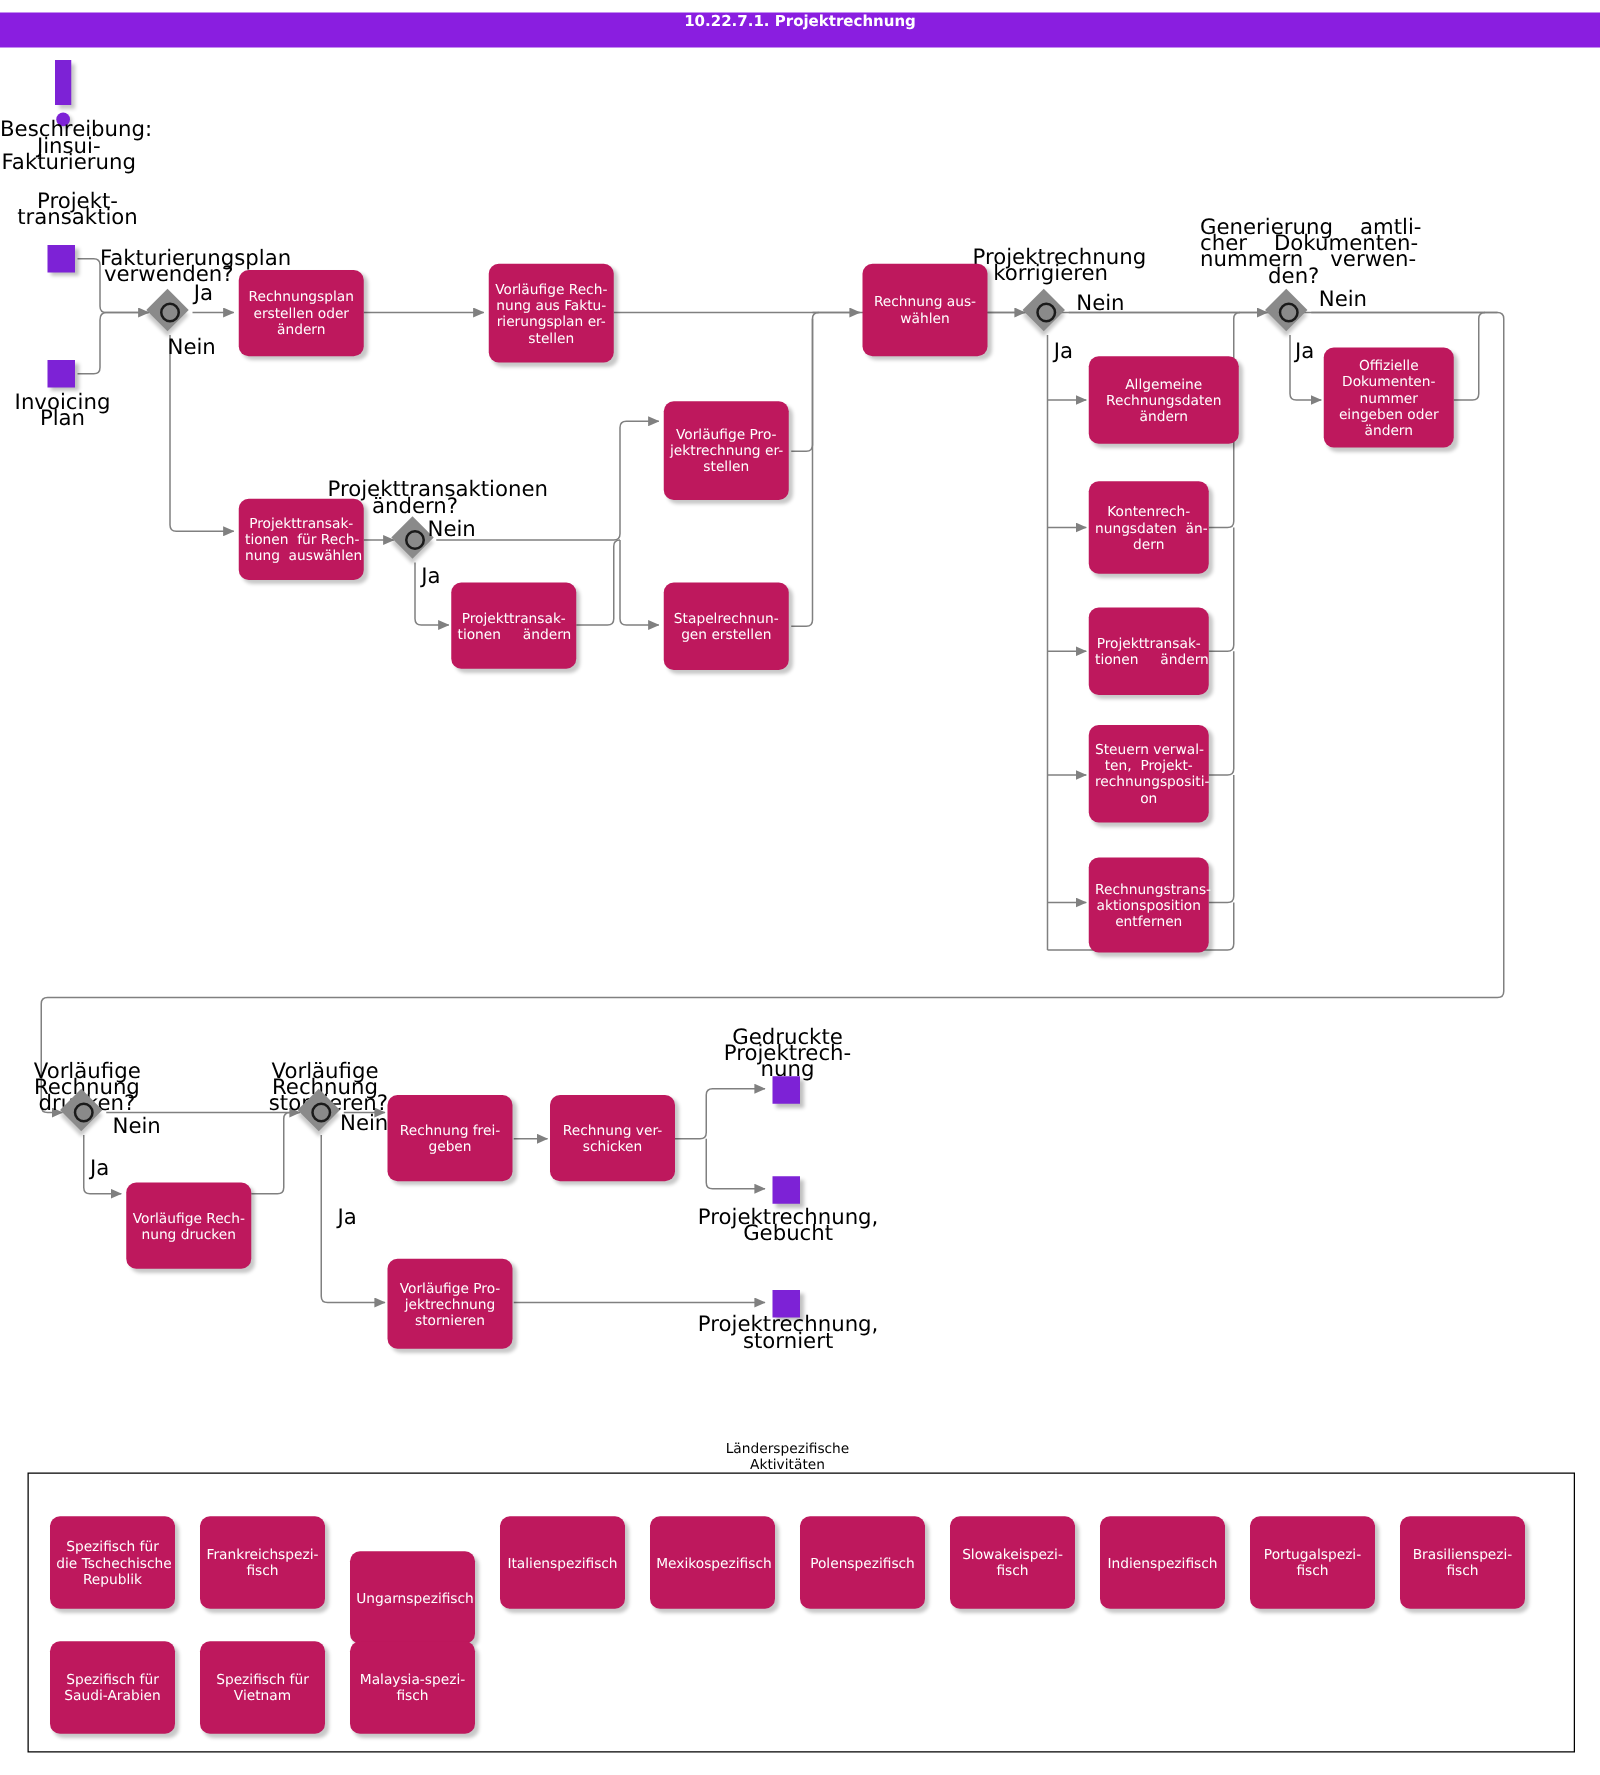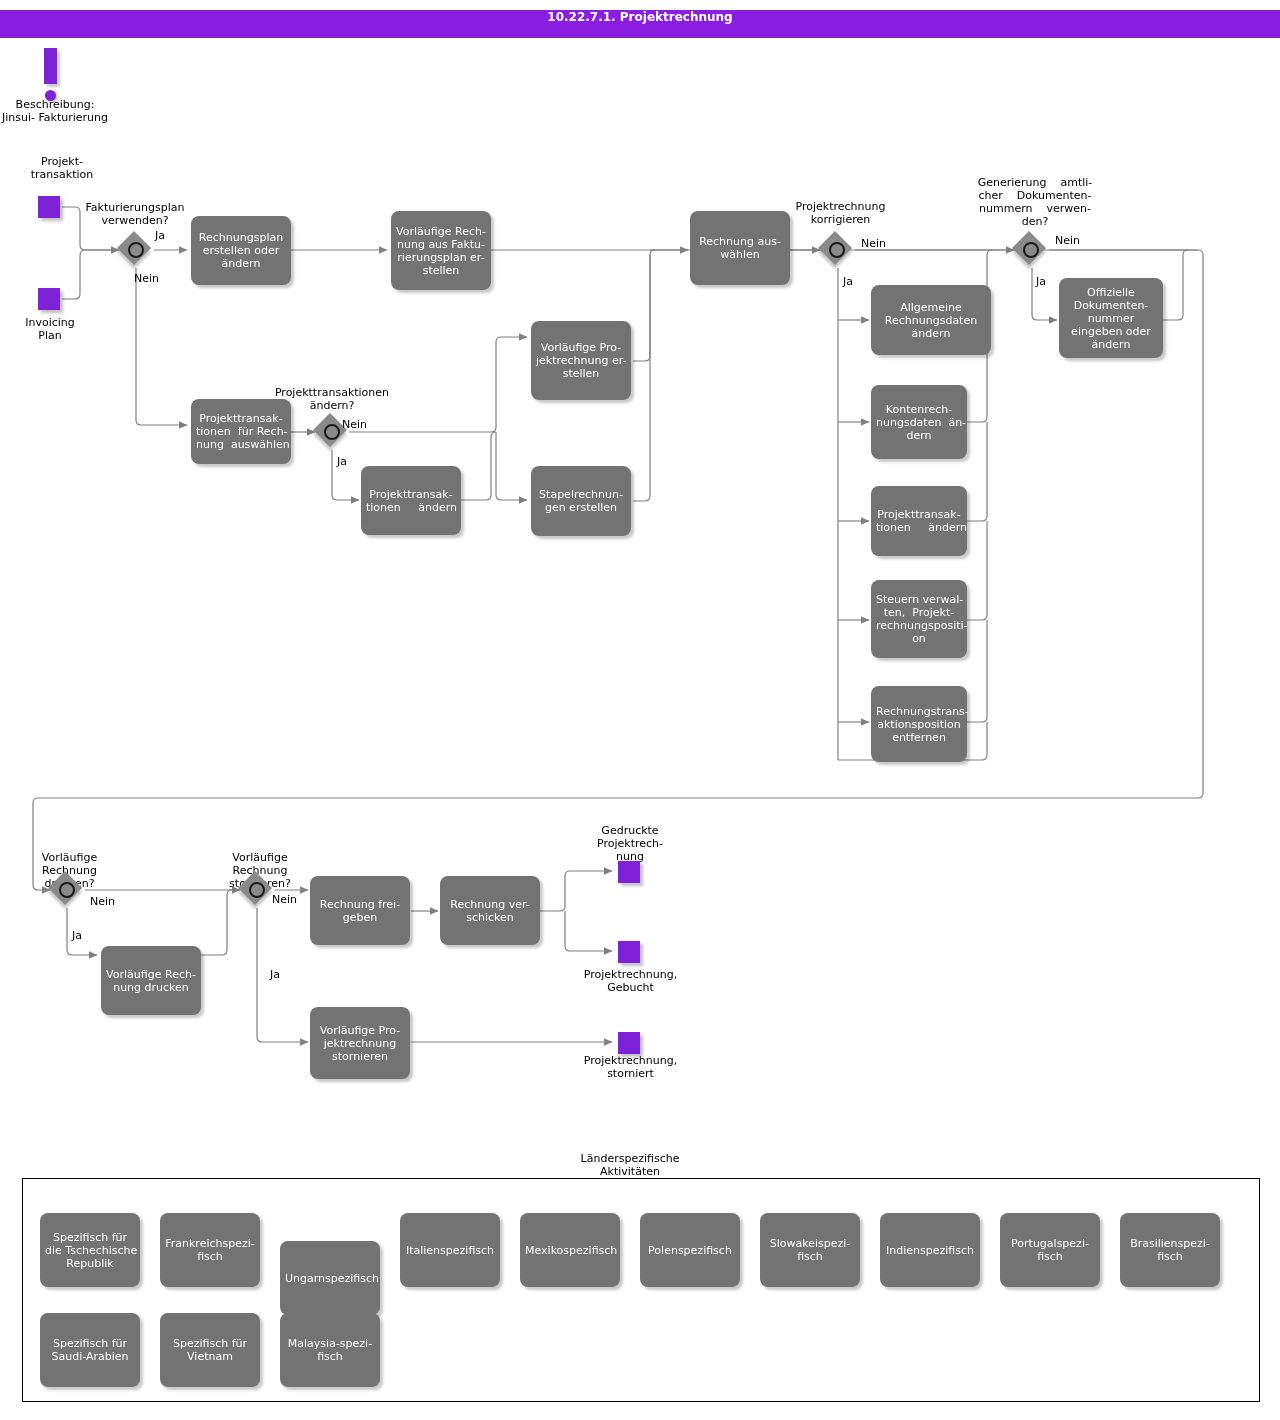--- a/index.html
+++ b/index.html
@@ -10,39 +10,39 @@
   
   .titlebar{position:absolute;left:0;top:10px;width:1280px;height:28px;
             background:#8a1ee0;color:#ffffff;font-size:12px;font-weight:bold;
             display:flex;align-items:flex-start;justify-content:center;letter-spacing:0px;}
 
   
   #wires{position:absolute;left:0;top:0;width:1280px;height:1420px;
          pointer-events:none;}
 
   
-  .task{position:absolute;background:#737373;border-radius:8px;color:#ffffff;
+  .task{position:absolute;background:#be185d;border-radius:8px;color:#ffffff;
         font-size:11px;line-height:13px;text-align:center;
         display:flex;align-items:center;justify-content:center;
         padding:2px 5px;box-sizing:border-box;
         box-shadow:3px 3px 3px rgba(0,0,0,0.22);}
   .task span{display:block;width:100%;}
 
   .evt{position:absolute;width:22px;height:22px;background:#7d22d6;
        box-shadow:3px 3px 3px rgba(0,0,0,0.25);}
 
   .gw{position:absolute;width:34px;height:34px;}
   .gw .dia{position:absolute;left:3px;top:3px;width:24px;height:24px;
            background:#8a8a8a;transform:rotate(45deg);
            box-shadow:3px 3px 3px rgba(0,0,0,0.22);}
   .gw .ring{position:absolute;left:9px;top:9px;width:16px;height:16px;
             border:2px solid #1a1a1a;border-radius:50%;
             background:#8a8a8a;box-sizing:border-box;}
 
-  .lbl{position:absolute;font-size:11px;line-height:13px;color:#000000;
+  .lbl{position:absolute;font-size:17px;line-height:13px;color:#000000;
        text-align:center;}
   .lbl.left{text-align:left;}
 
   .bang{position:absolute;}
   .bang .bar{position:absolute;left:0;top:0;width:13px;height:36px;
              background:#7d22d6;box-shadow:3px 3px 3px rgba(0,0,0,0.22);}
   .bang .dot{position:absolute;left:1px;top:42px;width:11px;height:11px;
              border-radius:50%;background:#7d22d6;
              box-shadow:2px 2px 3px rgba(0,0,0,0.22);}
 

